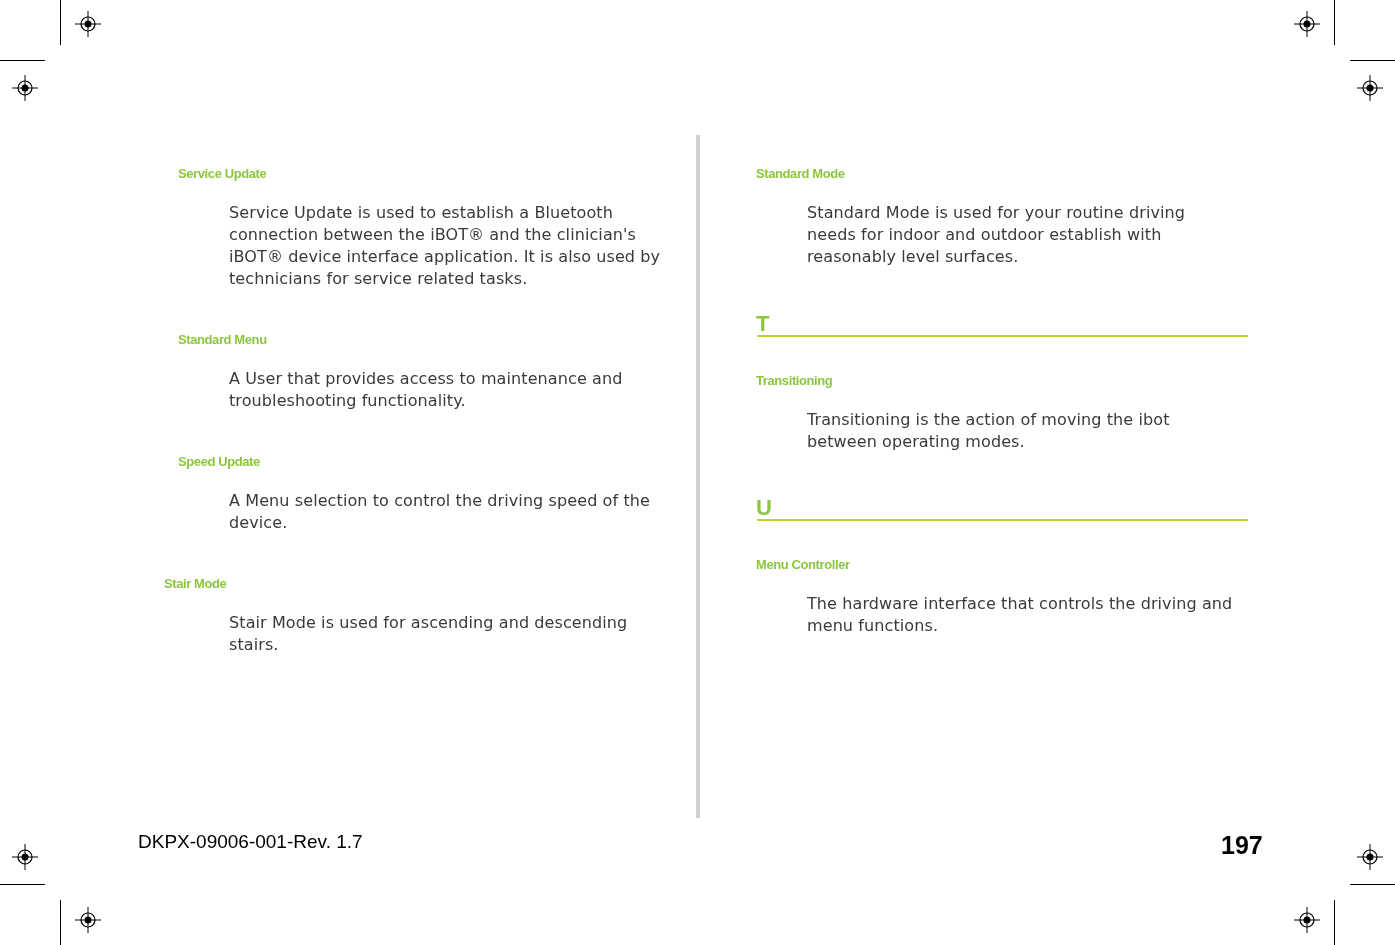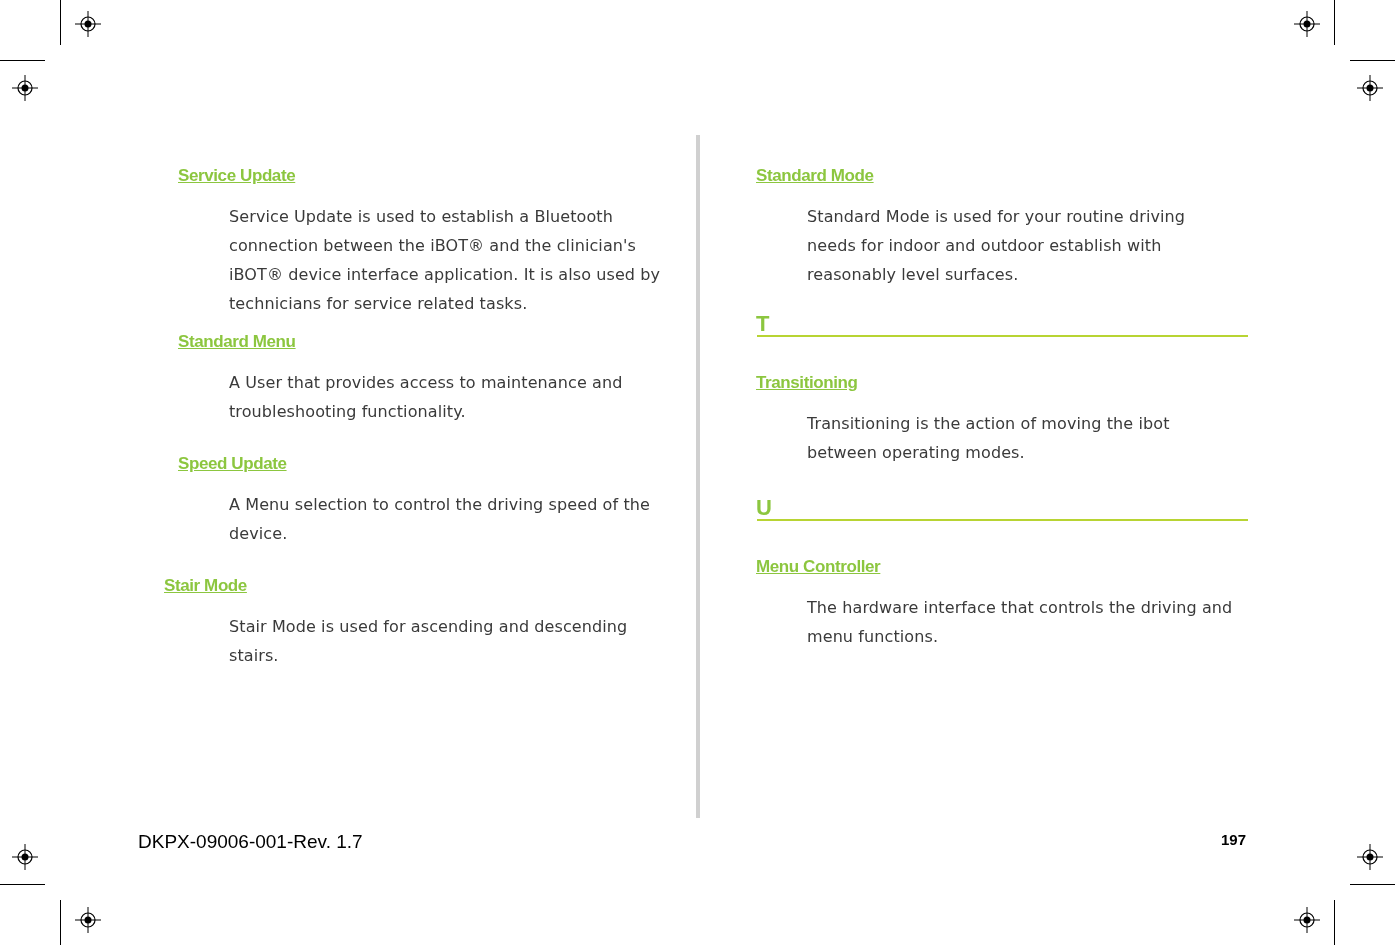--- a/index.html
+++ b/index.html
@@ -2,28 +2,28 @@
 <html><head>
 <meta charset="utf-8">
 <style>
   html, body { margin:0; padding:0; background:#ffffff; }
   body { width:1395px; height:945px; position:relative; overflow:hidden;
          font-family:"Liberation Sans", sans-serif; }
   .crop-v { position:absolute; width:1px; background:#000; }
   .crop-h { position:absolute; height:1px; background:#000; }
   .reg { position:absolute; width:26px; height:26px; }
   .divider { position:absolute; left:696px; top:135px; width:4px; height:683px; background:#d0d0d0; }
-  .term { color:#8cc63f; font-weight:bold; font-size:17px; letter-spacing:-0.4px;
-          position:absolute; white-space:nowrap;text-decoration:underline; }
-  .def { color:#3a3a3a; font-family:"DejaVu Sans", sans-serif; font-size:16px; line-height:29px;
+  .term { color:#8cc63f; font-weight:bold; font-size:13px; letter-spacing:-0.4px;
+          position:absolute; white-space:nowrap; }
+  .def { color:#3a3a3a; font-family:"DejaVu Sans", sans-serif; font-size:16px; line-height:22px;
          position:absolute; letter-spacing:0.1px; }
   .letter { color:#8cc63f; font-weight:bold; font-size:22px; position:absolute; }
   .rule { position:absolute; height:2px; background:#b8d433; }
   .footer-left { position:absolute; left:138px; top:831px; font-size:19px; color:#000; }
-  .footer-right { position:absolute; left:1221px; top:831px; font-size:15px; color:#000; font-weight:bold; }
+  .footer-right { position:absolute; left:1221px; top:831px; font-size:25px; color:#000; font-weight:bold; }
 </style>
 </head>
 <body>
 
 <div class="crop-v" style="left:60px;top:0;height:45px;"></div>
 <div class="crop-h" style="left:0;top:60px;width:45px;"></div>
 <div class="crop-v" style="left:1334px;top:0;height:45px;"></div>
 <div class="crop-h" style="left:1350px;top:60px;width:45px;"></div>
 <div class="crop-v" style="left:60px;top:900px;height:45px;"></div>
 <div class="crop-h" style="left:0;top:884px;width:45px;"></div>

